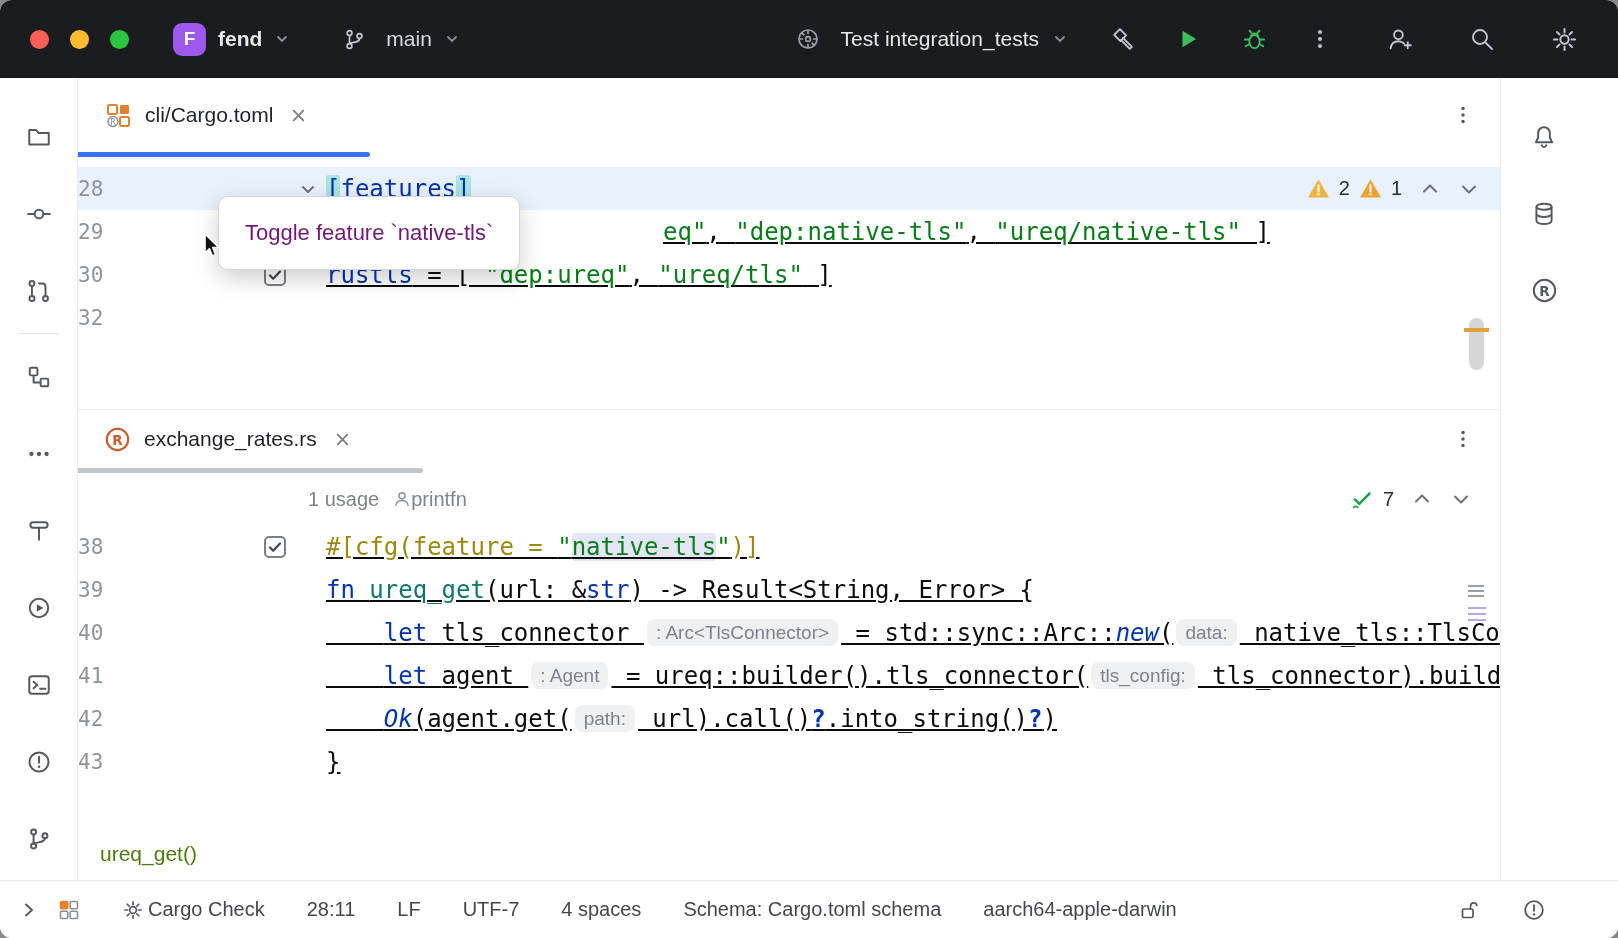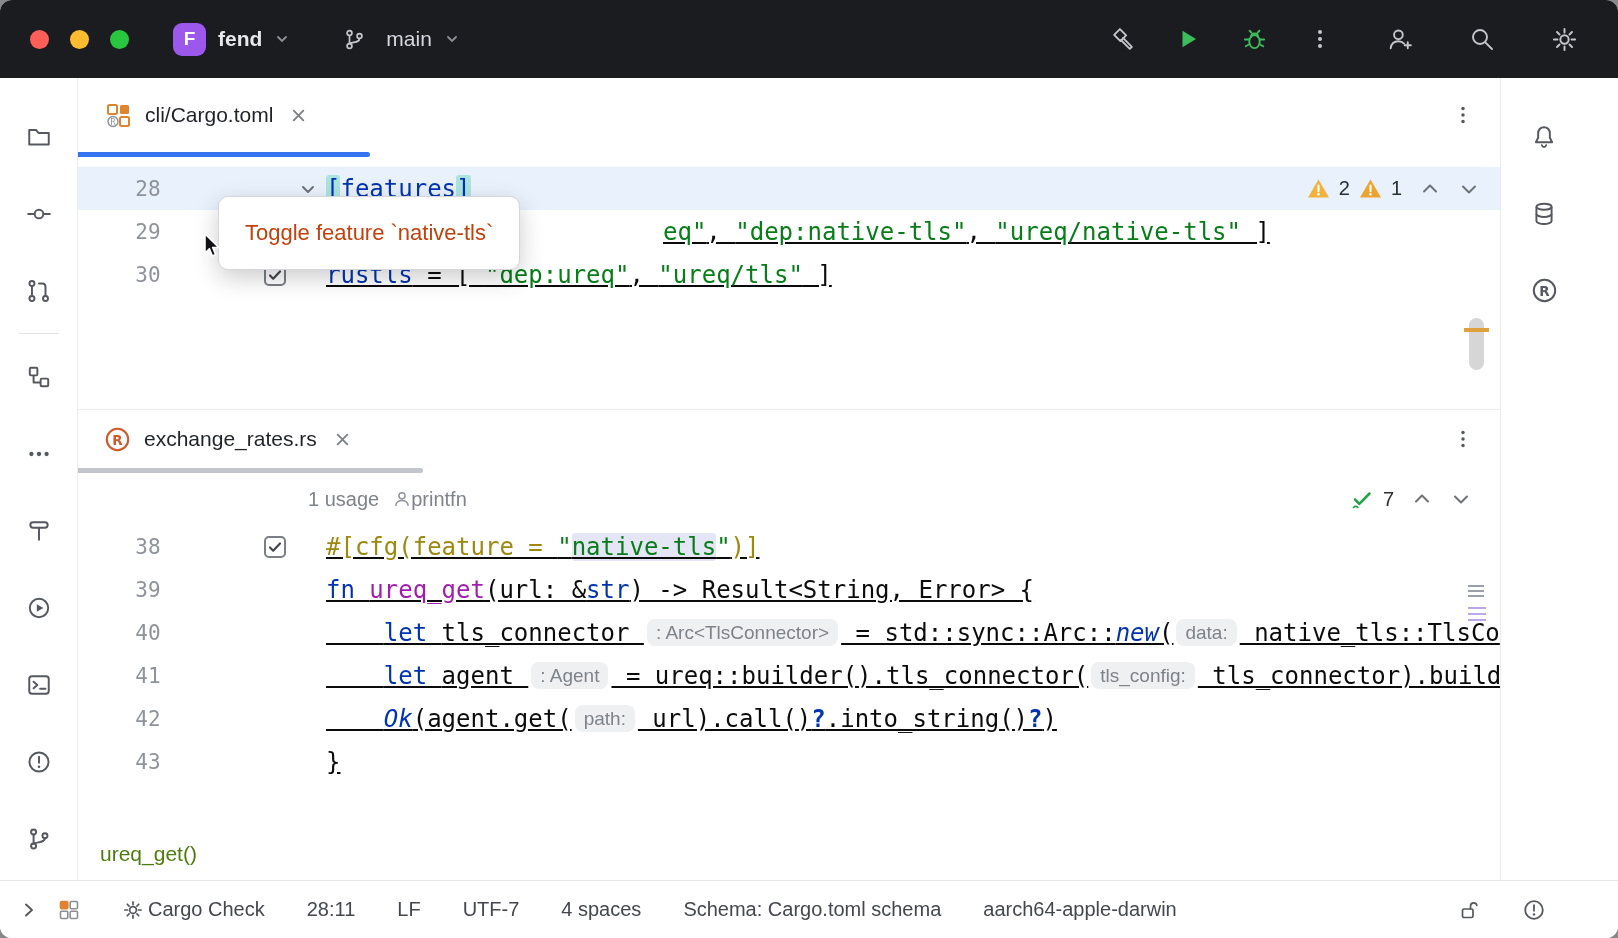--- a/index.html
+++ b/index.html
@@ -49,47 +49,47 @@
   .progress { height:5px; position:relative; flex:0 0 auto; }
   .progress .fill { position:absolute; left:0; top:0; height:5px; border-radius:0 3px 3px 0; }
   .progress.blue .fill { width:292px; background:#3574F0; }
   .progress.gray .fill { width:345px; background:#C2C5CB; }
 
   
   .editor-area { flex:1; position:relative; padding-top:10px; overflow:hidden; }
   .crow { display:flex; align-items:center; height:43px; font-family:"DejaVu Sans Mono",monospace;
           font-size:24px; white-space:pre; }
   .row-hl { background:#E9F1FC; }
-  .ln { flex:0 0 140px; text-align:center; color:#8E939B; font-size:21px; }
+  .ln { flex:0 0 140px; text-align:left; color:#8E939B; font-size:21px; }
   .cbc { flex:0 0 72px; padding-left:46px; display:flex; align-items:center; }
   .cb { width:22px; height:22px; border:2px solid #7A7E85; border-radius:5px;
         display:flex; align-items:center; justify-content:center; background:#fff; }
   .foldc { flex:0 0 36px; display:flex; justify-content:center; color:#6E7277; }
   .code { flex:1; min-width:0; overflow:hidden; white-space:pre; color:#0B0B0C;text-decoration:underline; }
 
   .sg-d { color:#0B0B0C; }
   .sg-k { color:#0033B3; }
   .sg-key { color:#0033B3; }
   .sg-s { color:#067D17; }
   .sg-a { color:#9E880D; }
   .sg-it { color:#0033B3; font-style:italic; }
   .sg-q { color:#0033B3; font-weight:600; }
-  .sg-fn { color:#a21caf; text-decoration:underline; text-decoration-style:wavy;
+  .sg-fn { color:#0f766e; text-decoration:underline; text-decoration-style:wavy;
            text-decoration-color:#3FBFAE; text-decoration-thickness:1.5px; text-underline-offset:7px; }
   .sg-bh { background:#ABE3DF; color:#0033B3; border-radius:3px; }
   .sg-shl { background:#E4E5F5; color:#067D17; border-radius:3px; }
   .sg-i { display:inline-block; background:#EFF0F2; color:#7E828A; border-radius:8px;
           font-family:"Liberation Sans",sans-serif; font-size:19px; line-height:27px;
           padding:0 9px; vertical-align:2px; margin:0 3px; }
   .sg-gap { display:inline-block; }
 
   
   .tooltip { position:absolute; left:140px; top:39px; height:74px; display:flex; align-items:center;
              padding:0 26px; background:#FFFFFF; border:1px solid #D4D6DC; border-radius:10px;
-             box-shadow:0 8px 24px rgba(0,0,0,.2); font-size:22px; color:#c2410c; z-index:5; white-space:pre; }
+             box-shadow:0 8px 24px rgba(0,0,0,.2); font-size:22px; color:#701a75; z-index:5; white-space:pre; }
   .cursor { position:absolute; left:119px; top:74px; z-index:9; }
   .inspections { position:absolute; top:10px; right:20px; height:43px; display:flex; align-items:center;
                  gap:9px; font-size:20px; color:#2B2E33; z-index:2; }
   .inspections .nav { color:#6E7277; display:flex; margin-left:8px; }
   .scroll-thumb { position:absolute; right:16px; top:161px; width:15px; height:52px;
                   background:rgba(0,0,0,.16); border-radius:8px; z-index:3; }
   .scroll-mark { position:absolute; right:11px; top:171px; width:25px; height:4px; background:#E0A03C; z-index:4; }
 
   .usage-row { height:52px; flex:0 0 auto; display:flex; align-items:center; padding-left:230px;
                padding-right:28px; color:#7F838A; font-size:20px; }
@@ -149,20 +149,35 @@
       <span class="tb-label2">main</span>
       <span class="tchev">
         <svg width="16" height="16" viewBox="0 0 16 16">
             <path d="M4 6l4 4 4-4" stroke="currentColor" stroke-width="1.8" fill="none" stroke-linecap="round"></path>
           </svg>
       </span>
     </div>
 
     <div class="tb-spacer"></div>
 
+    <div class="runcfg">
+      <span class="tb-icon">
+        <svg width="26" height="26" viewBox="0 0 26 26" fill="none" stroke="#9DA1A8" stroke-width="1.7">
+          <circle cx="13" cy="13" r="9"></circle>
+            <circle cx="13" cy="13" r="2.4"></circle>
+          <path d="M13 4v4M13 18v4M4 13h4M18 13h4M6.6 6.6l2.8 2.8M16.6 16.6l2.8 2.8"></path>
+          </svg>
+      </span>
+      <span class="tb-label" style="font-weight:500">Test integration_tests</span>
+      <span class="tchev">
+        <svg width="16" height="16" viewBox="0 0 16 16">
+            <path d="M4 6l4 4 4-4" stroke="currentColor" stroke-width="1.8" fill="none" stroke-linecap="round"></path>
+          </svg>
+      </span>
+    </div>
 
     <div class="tb-actions">
       <span class="tb-icon">
         <svg width="25" height="25" viewBox="0 0 24 24" fill="none" stroke="currentColor" stroke-width="1.8" stroke-linejoin="round">
           <path d="M4 7.5L9.5 2l6 6-5.5 5.5z"></path>
             <path d="M12.5 10.5L21 19l-2 2-8.5-8.5" stroke-linecap="round"></path>
           </svg>
       </span>
       <span class="tb-icon">
         <svg width="24" height="24" viewBox="0 0 24 24">
@@ -315,20 +330,21 @@
           <div id="top-code">
               <div class="crow row-hl"><span class="ln">28</span><span class="cbc"></span><span class="foldc"><svg width="22" height="22" viewBox="0 0 22 22">
                     <path d="M6 9l5 5 5-5" stroke="#6E7277" stroke-width="2" fill="none" stroke-linecap="round" stroke-linejoin="round"></path>
                   </svg></span><span class="code"><span class="sg-bh">[</span><span class="sg-key">features</span><span class="sg-bh">]</span></span></div>
               <div class="crow"><span class="ln">29</span><span class="cbc"><span class="cb"><svg width="16" height="16" viewBox="0 0 16 16">
                       <path d="M3 8.5l3.2 3.2L13 4.5" stroke="#43464C" stroke-width="2.2" fill="none" stroke-linecap="round" stroke-linejoin="round"></path>
                     </svg></span></span><span class="foldc"></span><span class="code"><span class="sg-gap" style="display: inline-block; width: 337px;"></span><span class="sg-s">eq"</span><span class="sg-d">, </span><span class="sg-s">"dep:native-tls"</span><span class="sg-d">, </span><span class="sg-s">"ureq/native-tls"</span><span class="sg-d"> ]</span></span></div>
               <div class="crow"><span class="ln">30</span><span class="cbc"><span class="cb"><svg width="16" height="16" viewBox="0 0 16 16">
                       <path d="M3 8.5l3.2 3.2L13 4.5" stroke="#43464C" stroke-width="2.2" fill="none" stroke-linecap="round" stroke-linejoin="round"></path>
                     </svg></span></span><span class="foldc"></span><span class="code"><span class="sg-key">rustls</span><span class="sg-d"> = [ </span><span class="sg-s">"dep:ureq"</span><span class="sg-d">, </span><span class="sg-s">"ureq/tls"</span><span class="sg-d"> ]</span></span></div>
+              <div class="crow"><span class="ln">32</span><span class="cbc"></span><span class="foldc"></span><span class="code"></span></div>
             </div>
 
           <div class="inspections">
             <span>
               <svg width="23" height="21" viewBox="0 0 24 22">
                   <path d="M12 1.5L23 20.5H1z" fill="#F2B23E"></path>
                   <path d="M12 8v6" stroke="#fff" stroke-width="2.2" stroke-linecap="round"></path>
                   <circle cx="12" cy="17" r="1.3" fill="#fff"></circle>
                 </svg>
             </span>

